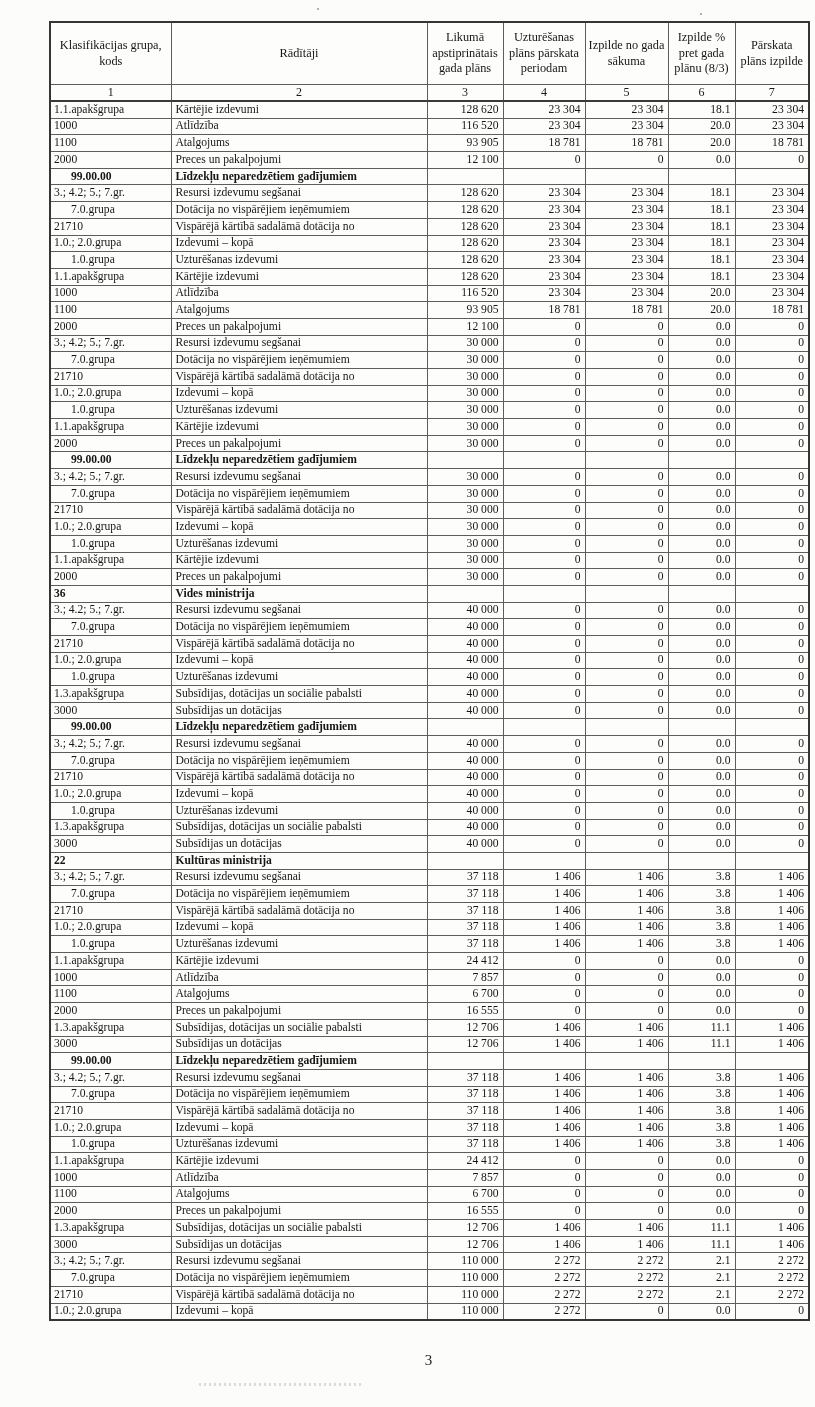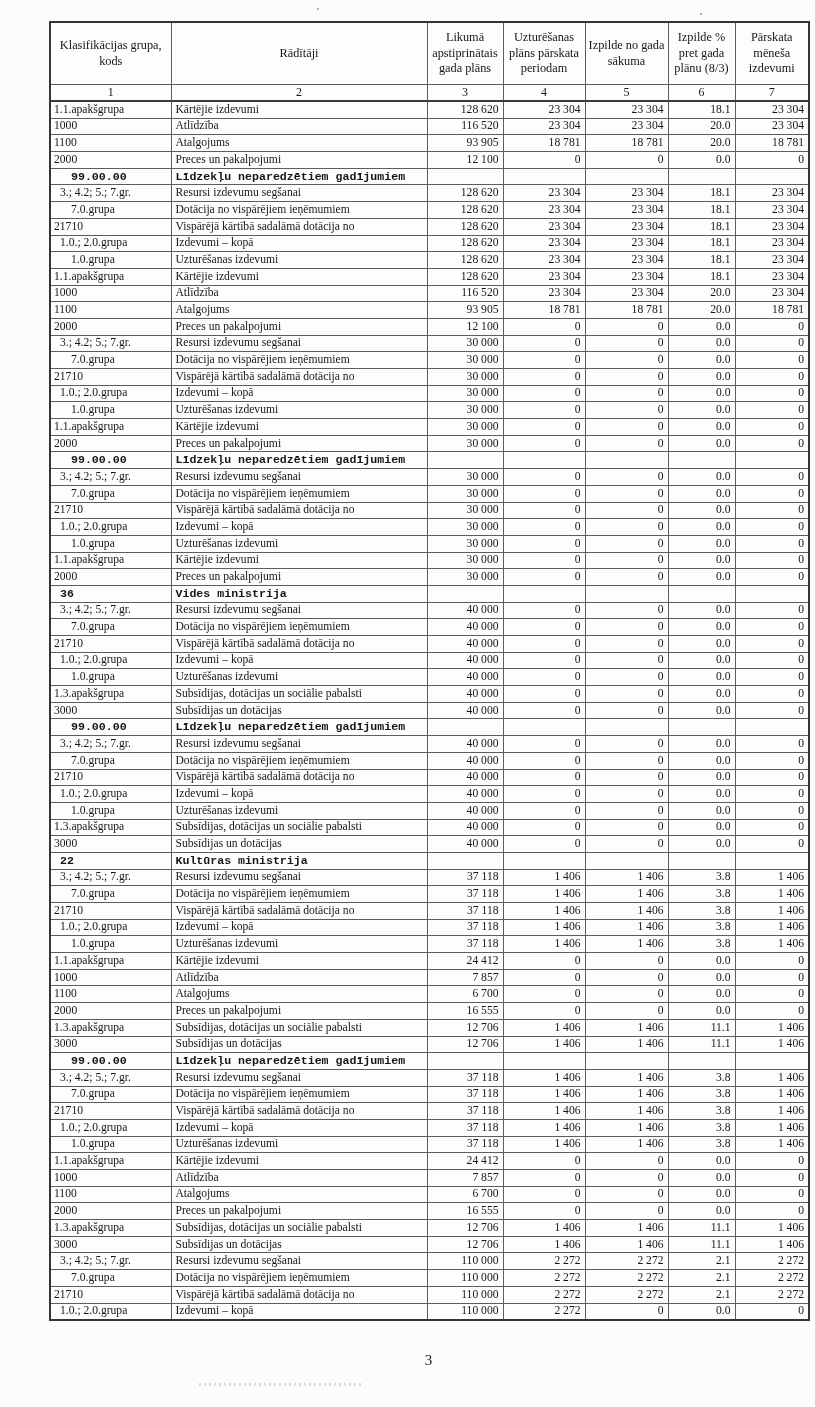--- a/index.html
+++ b/index.html
@@ -45,26 +45,26 @@
   }
   tbody td{
     height:15.7px;
     font-size:11.6px;
     line-height:1.05;
     padding:0 3px;
     vertical-align:middle;
   }
   td.code{text-align:left;}
   td.code.center{text-align:left;}
-  td.code.left{padding-left:9px;}
+  td.code.left{padding-left:3px;}
   td.code.ind1{padding-left:20px;}
   td.code.ind2{}
   td.label{text-align:left;padding-left:4px;}
   td.num{text-align:right;padding-right:4px;}
-  tr.bold td{font-weight:bold;font-family:Liberation Mono, monospace;}
+  tr.bold td{font-weight:bold;}
   .page-number{
     position:absolute;left:37px;top:1352px;width:759px;
     text-align:center;font-size:15px;color:#222;
   }
   .smudge{
     position:absolute;left:187px;top:1383px;width:165px;height:3px;
     background:repeating-linear-gradient(90deg,#c8c8c6 0 2px,transparent 2px 5px);
     opacity:.65;filter:blur(.4px);
   }
   .speck{position:absolute;background:#9a9a97;border-radius:50%;}
@@ -87,21 +87,21 @@
         <col style="width:74px">
     </colgroup>
     <thead>
       <tr class="hdr">
         <th>Klasifikācijas grupa, kods</th>
         <th>Rādītāji</th>
         <th>Likumā apstiprinātais gada plāns</th>
         <th>Uzturēšanas plāns pārskata periodam</th>
         <th>Izpilde no gada sākuma</th>
         <th>Izpilde % pret gada plānu (8/3)</th>
-        <th>Pārskata mēneša izdevumi</th>
+        <th>Pārskata plāns izpilde</th>
       </tr>
       <tr class="nums" id="colnum-row">
           <th>1</th>
           <th>2</th>
           <th>3</th>
           <th>4</th>
           <th>5</th>
           <th>6</th>
           <th>7</th>
         </tr>

